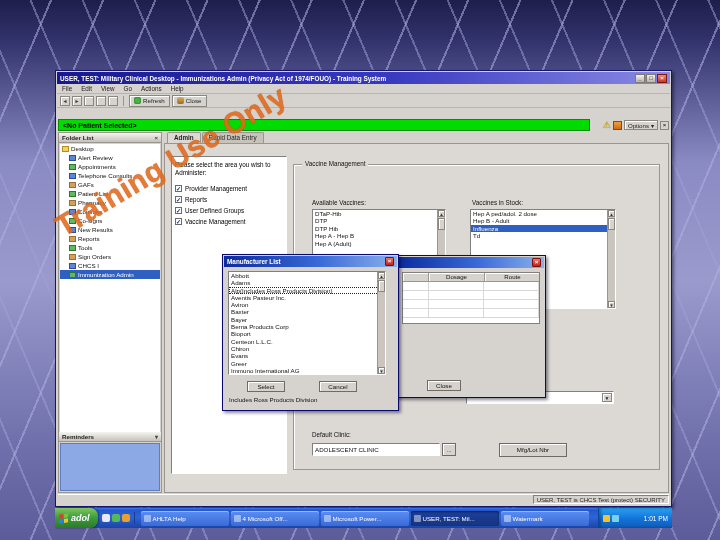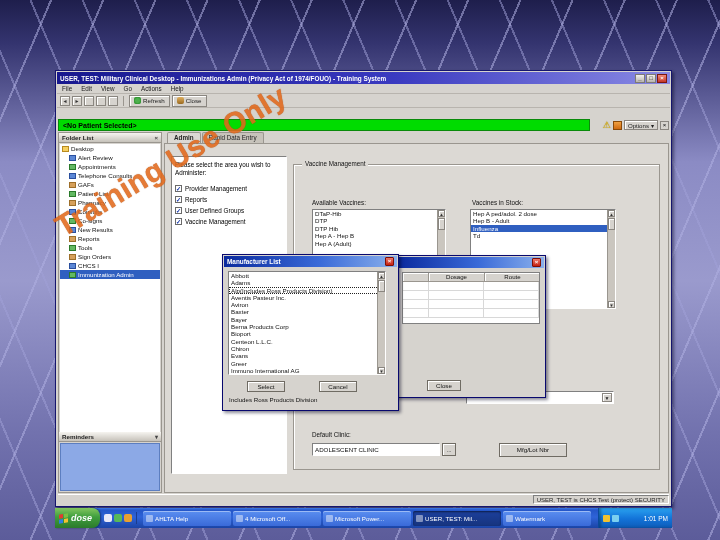--- a/index.html
+++ b/index.html
@@ -457,21 +457,21 @@
   </div>
 
   <div class="taskbar">
     <div class="startbtn">
       <span class="winflag">
         <span class="wf1"></span>
           <span class="wf2"></span>
           <span class="wf3"></span>
           <span class="wf4"></span>
       </span>
-      <span>dose</span>
+      <span>adol</span>
     </div>
     <div class="qlaunch">
       <span class="qicon q1"></span>
       <span class="qicon q2"></span>
       <span class="qicon q3"></span>
       <span class="qsep"></span>
     </div>
     <div class="tasks">
         <div class="task">
         <span class="tic"></span>

